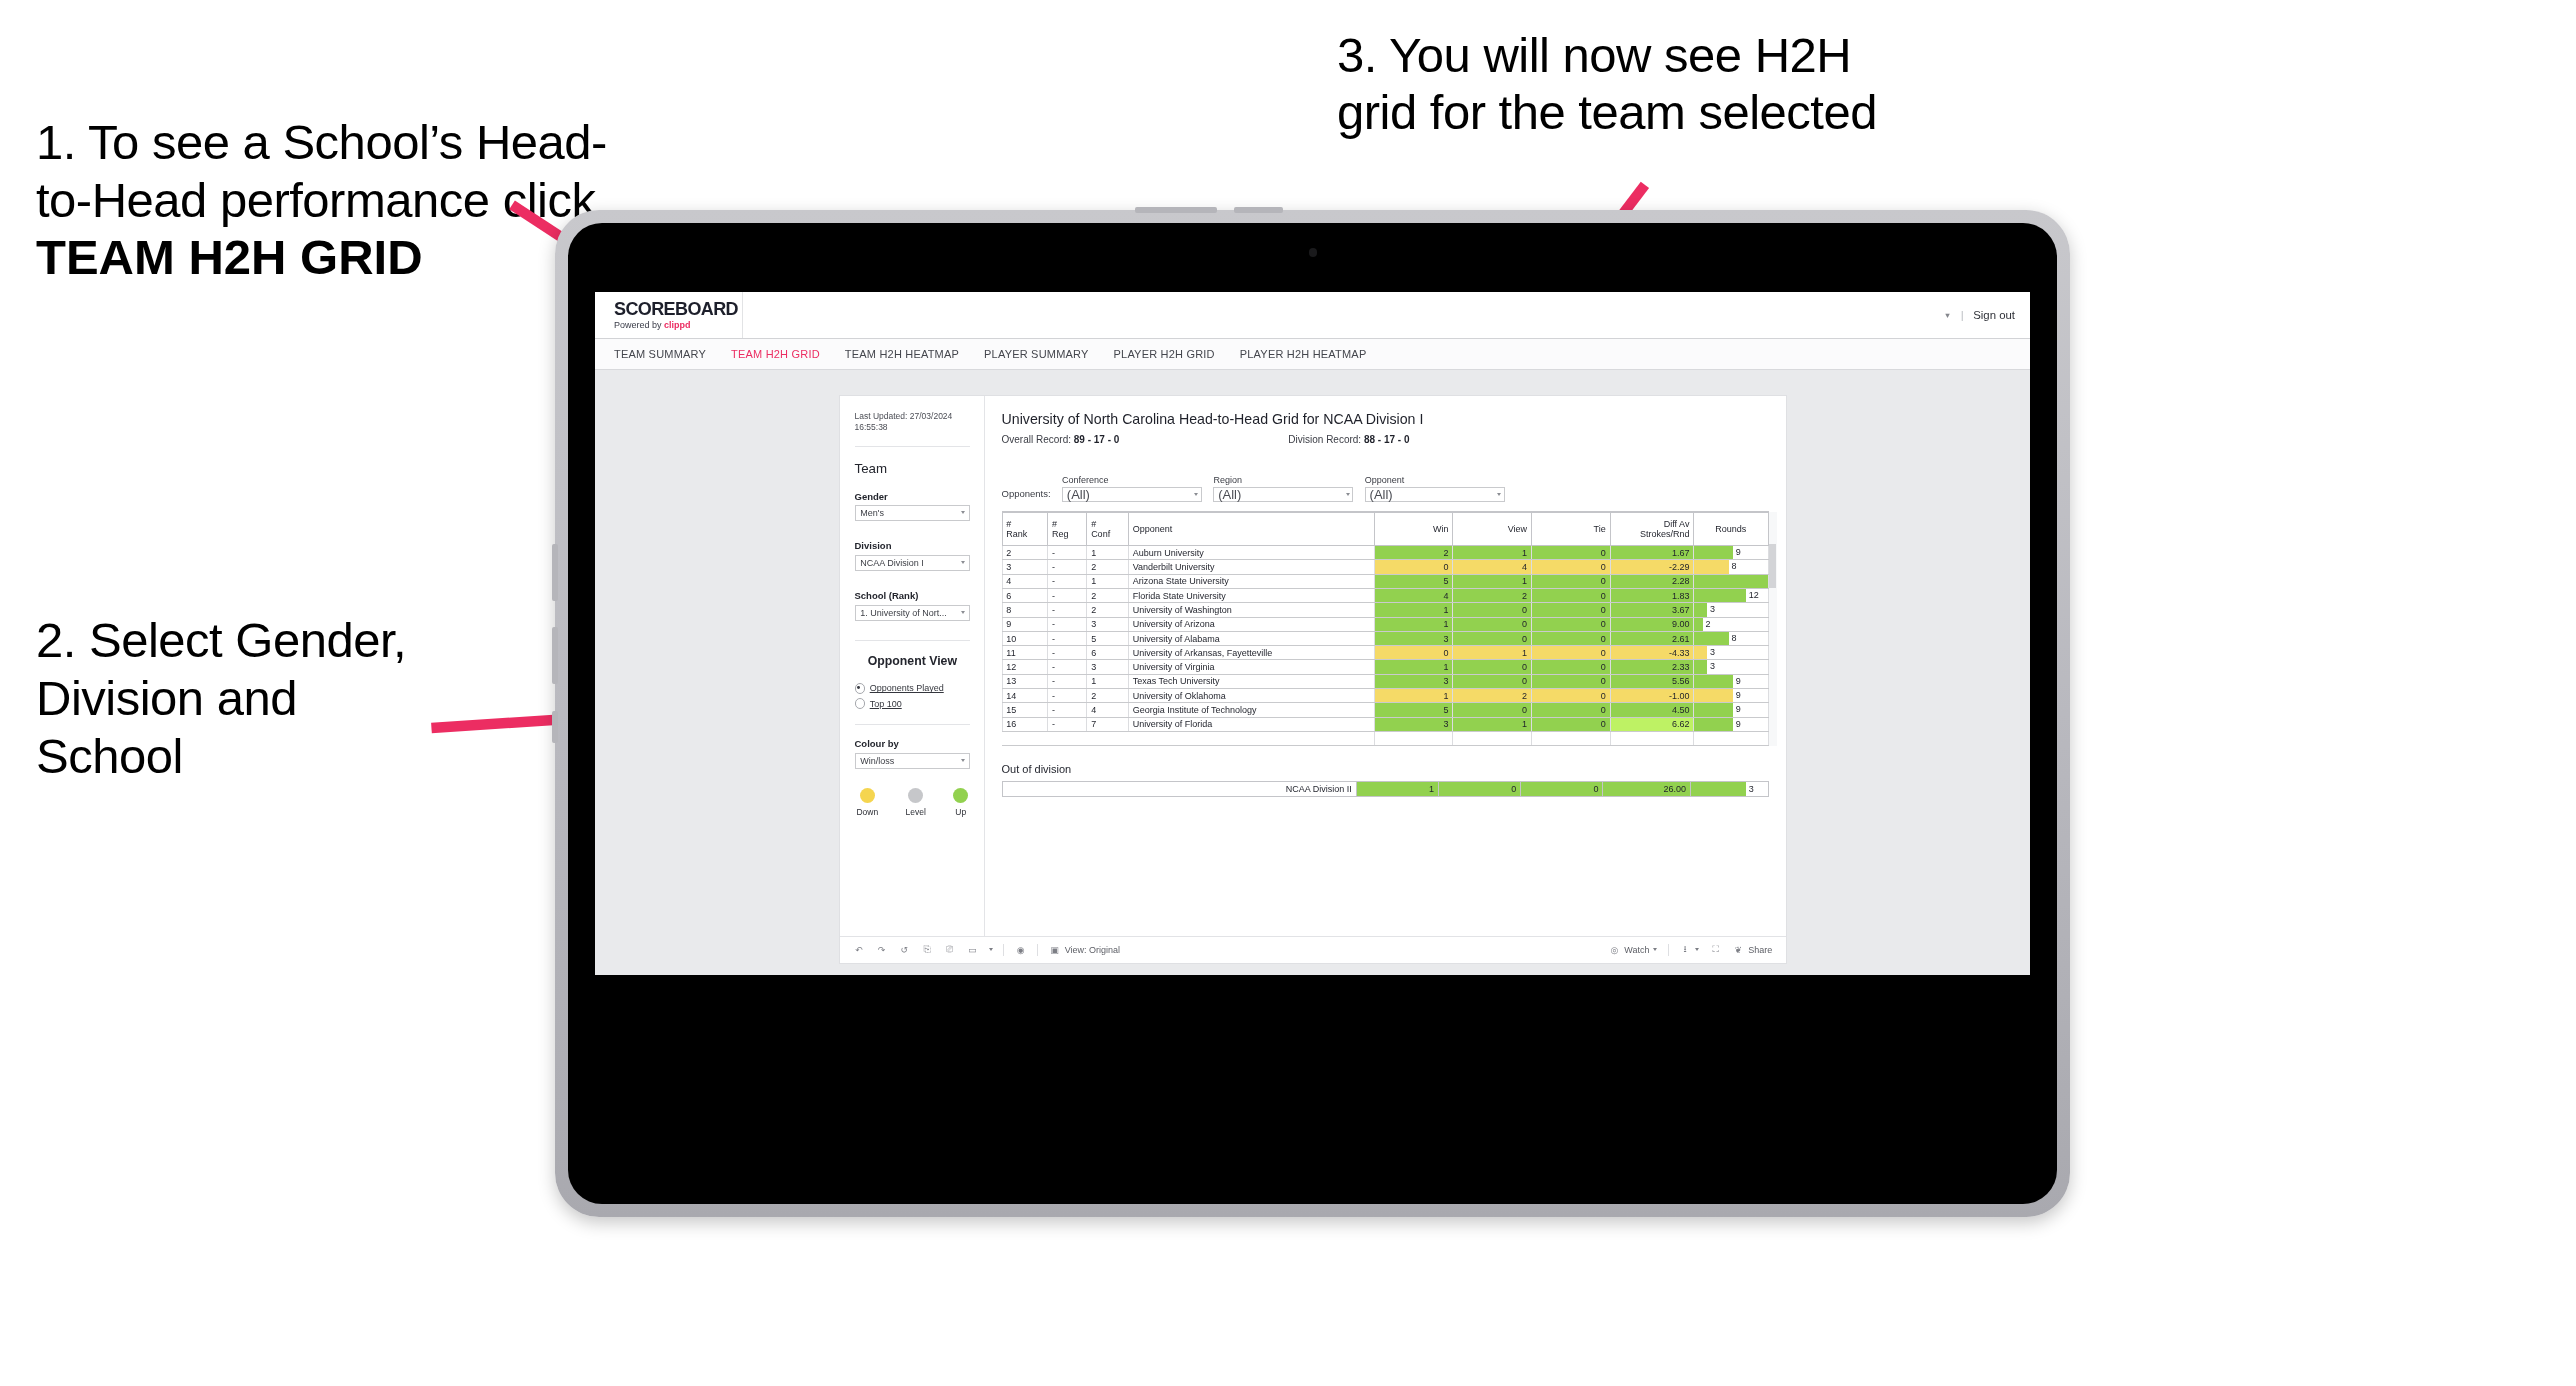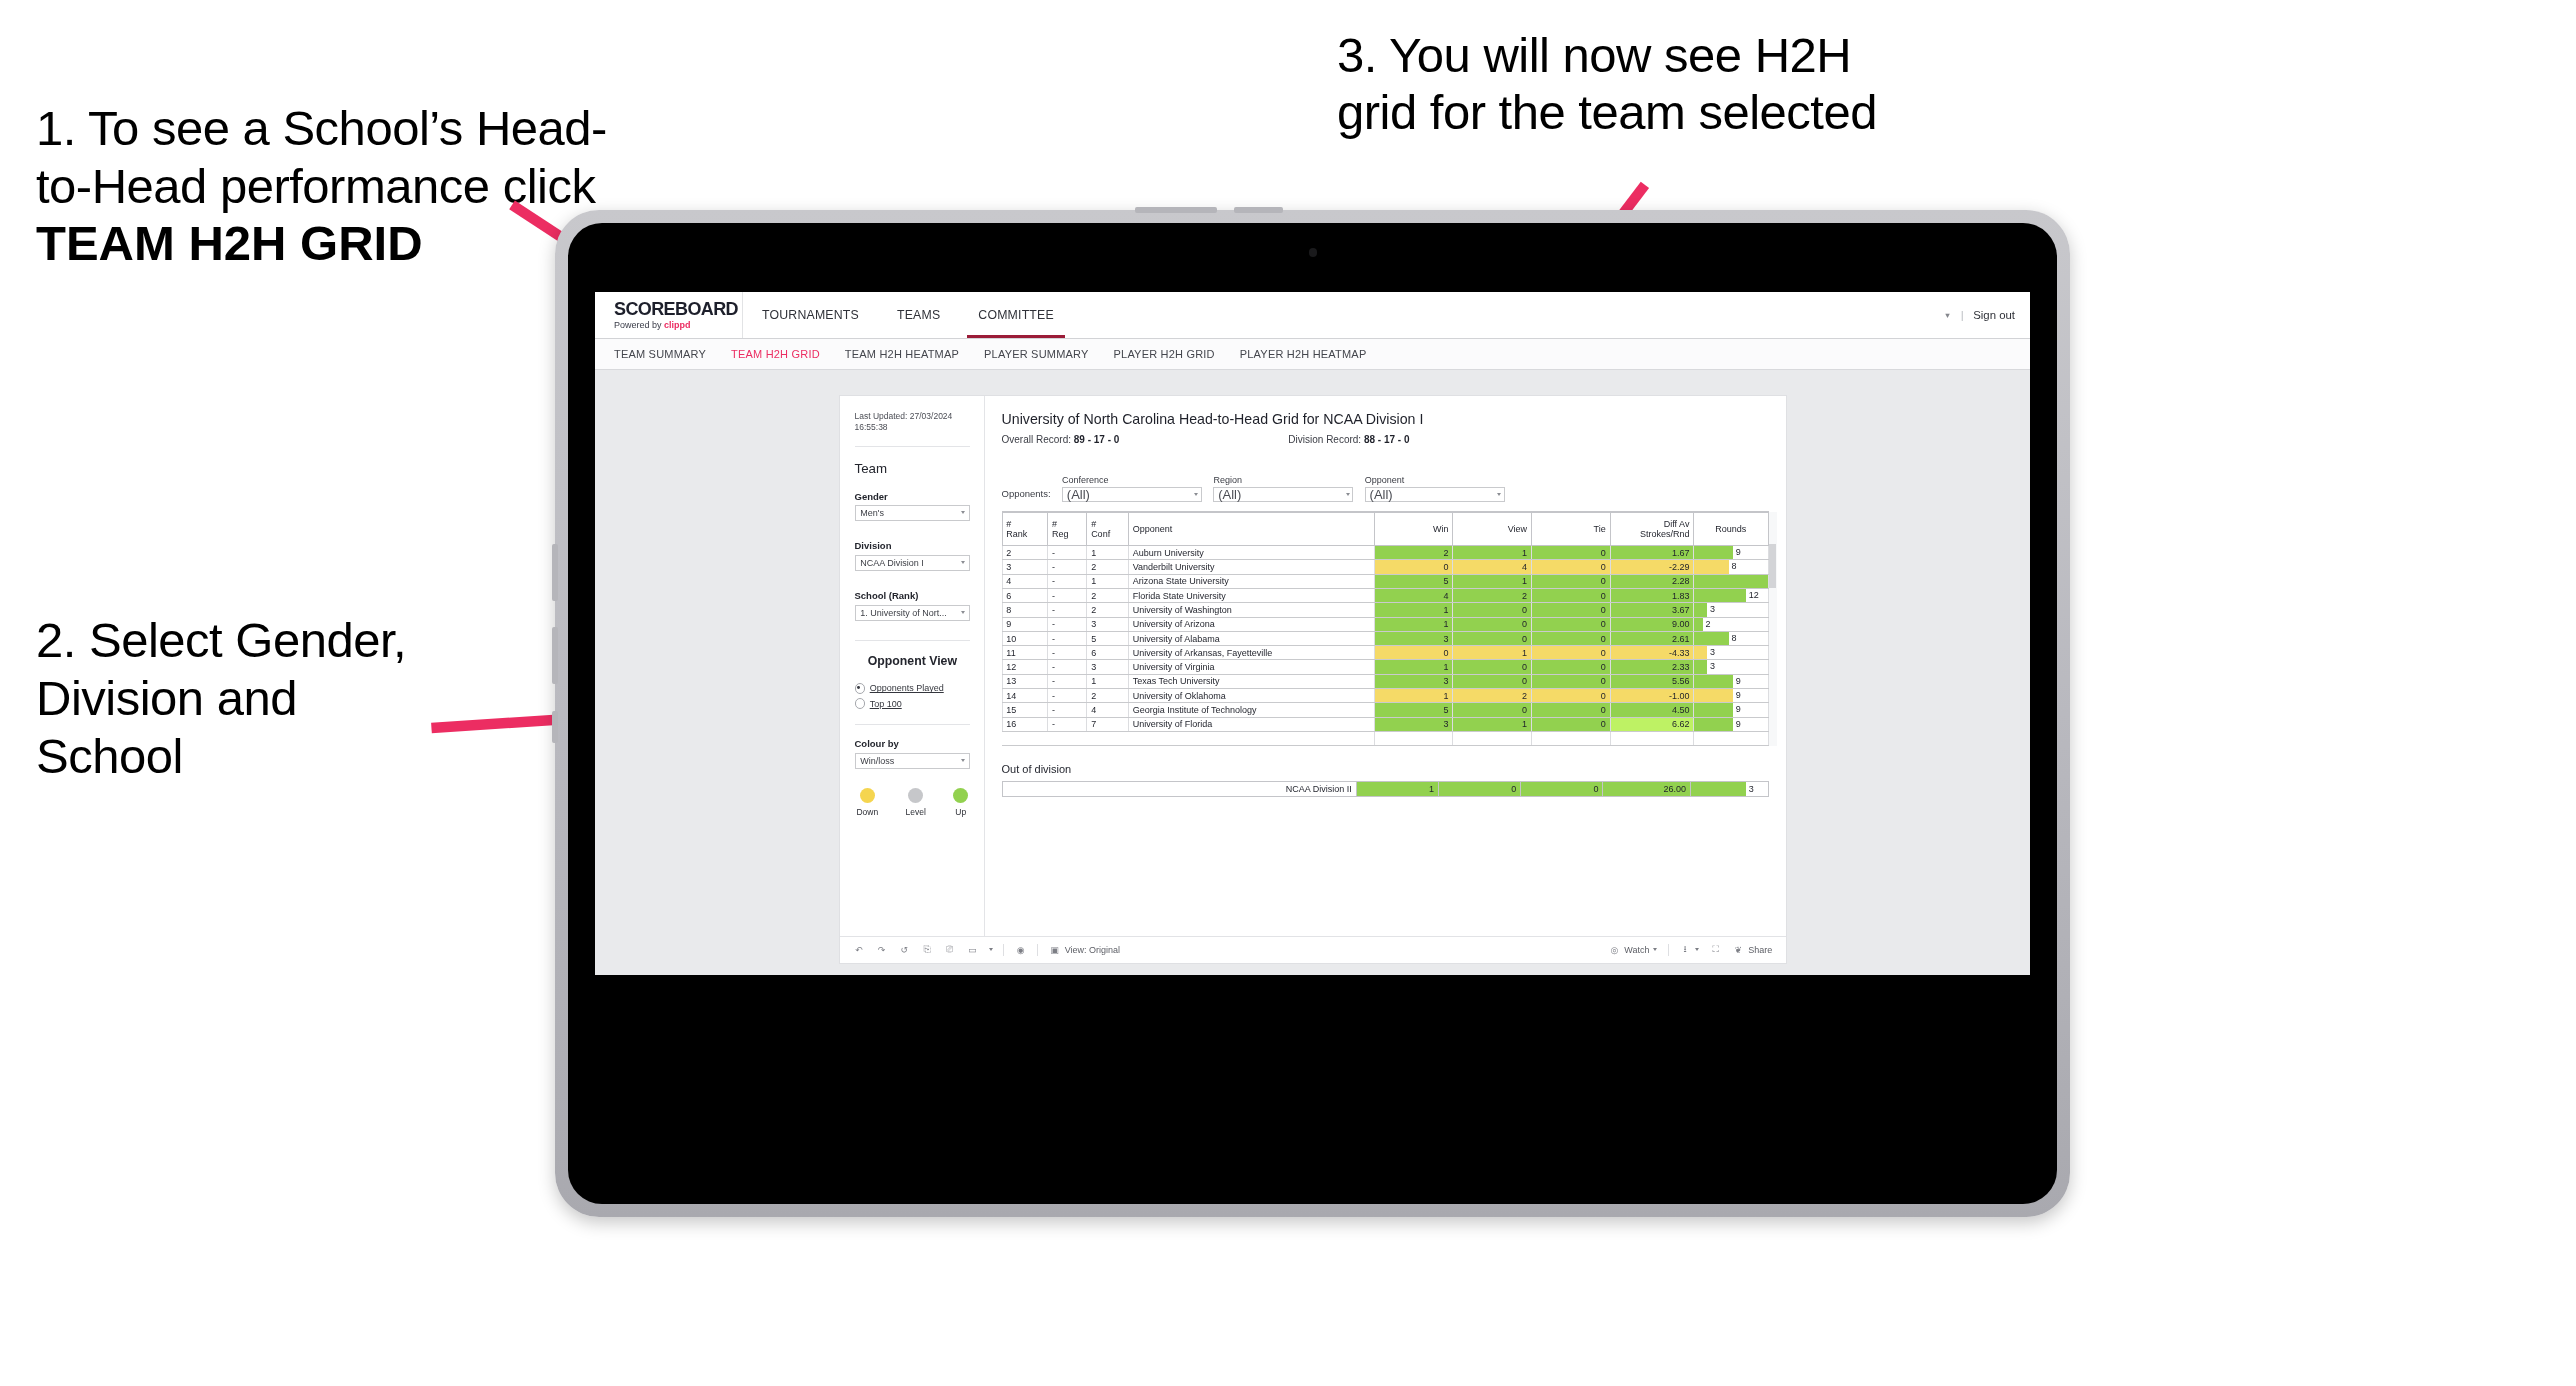--- a/index.html
+++ b/index.html
@@ -19,21 +19,21 @@
   .callout {
     position: absolute;
     color: #000000;
     font-family: "Liberation Sans", sans-serif;
     font-size: 49px;
     line-height: 1.18;
     letter-spacing: -0.5px;
     white-space: pre-line;
     font-weight: 400;
   }
-  #callout-1 { left: 36px; top: 42px; width: 758px; }
+  #callout-1 { left: 36px; top: 56px; width: 758px; }
   #callout-1 .bold-line { font-weight: 700; display: block; letter-spacing: 0px; }
   #callout-2 { left: 36px; top: 612px; width: 531px; }
   #callout-3 { left: 1337px; top: 26.5px; width: 758px; }
 
   .arrow-svg {
     position: absolute;
     left: 0; top: 0;
     width: 2576px;
     height: 1386px;
     pointer-events: none;
@@ -522,25 +522,20 @@
   <div class="tablet-screen">
     <div class="tablet-cam"></div>
   </div>
 
   <div id="app">
 
     <div class="topnav">
       <div class="brand">
         <div class="brand-name">SCOREBOARD</div>
         <div class="brand-sub"><span>Powered by </span><span class="pink">clippd</span></div>
-      </div>
-      <div class="topnav-items">
-        <div class="topnav-item">TOURNAMENTS</div>
-        <div class="topnav-item">TEAMS</div>
-        <div class="topnav-item active">COMMITTEE</div>
       </div>
       <div class="topnav-right">
         <span class="caret">▼</span>
         <span class="sep">|</span>
         <span>Sign out</span>
       </div>
     </div>
 
     <div class="subnav">
       <div class="subnav-item">TEAM SUMMARY</div>

